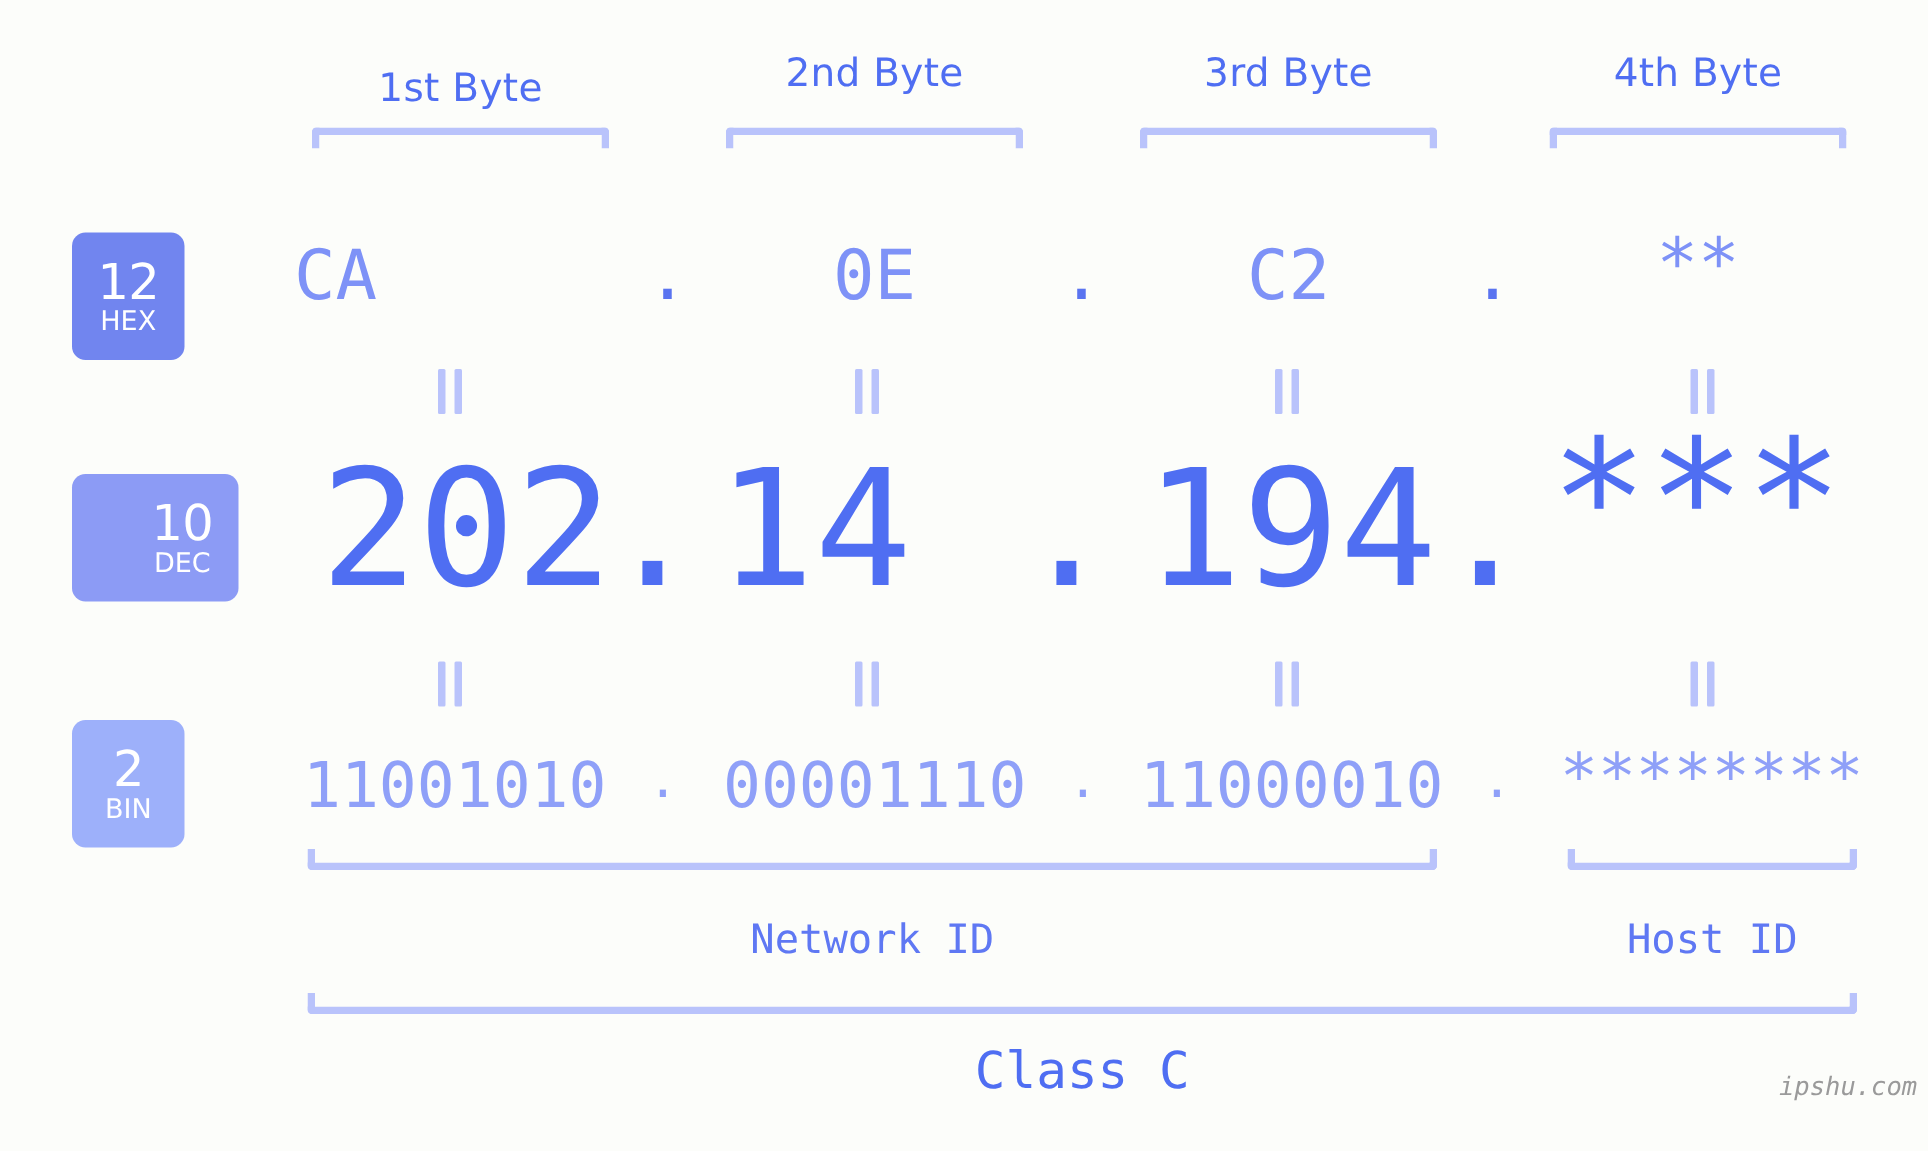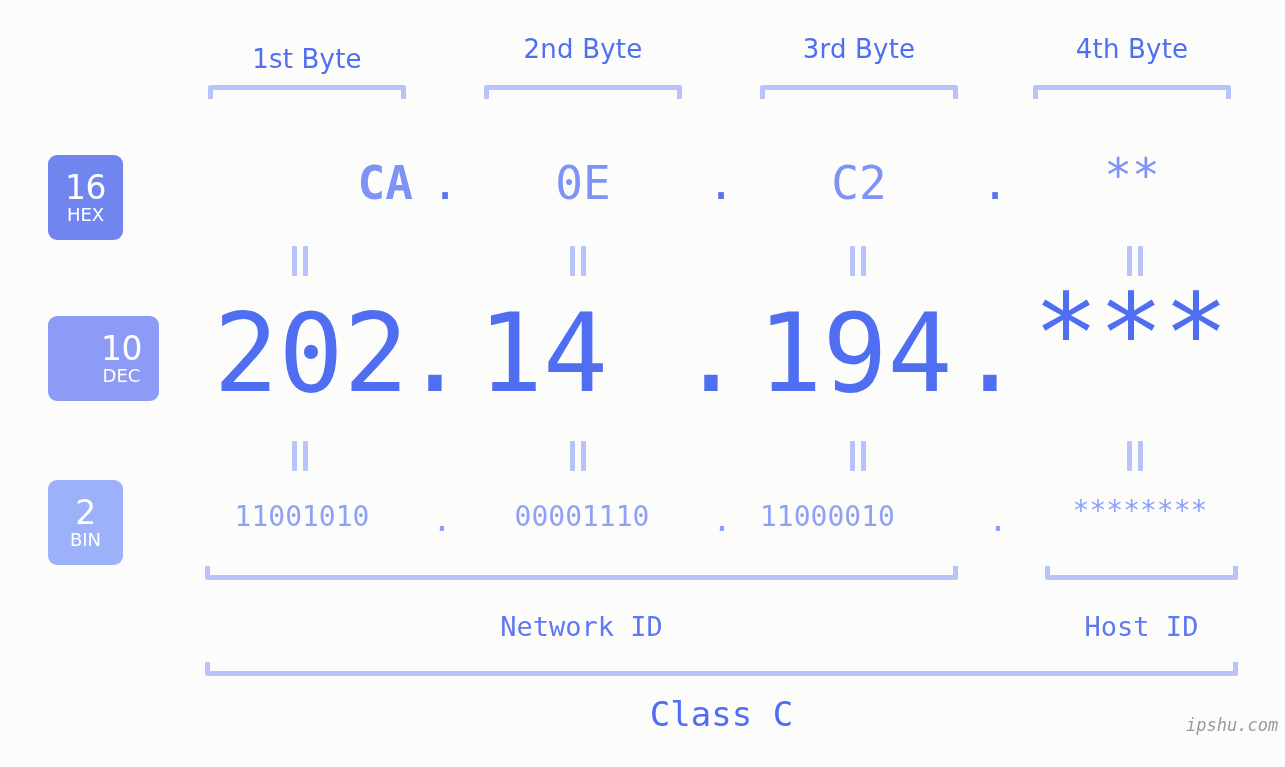--- a/index.html
+++ b/index.html
@@ -98,21 +98,21 @@
   .row-dec .val {
     font-size: 108px;
     color: #4f6ef2;
     font-weight: 400;
   }
   .row-dec .dot {
     font-size: 108px;
     color: #4f6ef2;
   }
   .row-bin .val {
-    font-size: 28px;
+    font-size: 42px;
     color: #8fa0f8;
   }
   .row-bin .dot {
     font-size: 33px;
     color: #8fa0f8;
   }
 
   
   .eq {
     position: absolute;
@@ -172,26 +172,26 @@
     <div class="byte-label" style="left:760px; top:36px; width:198px;">3rd Byte</div>
     <div class="byte-label" style="left:1033px; top:36px; width:198px;">4th Byte</div>
   </div>
 
   <div class="bracket-top" style="left:208px; top:85px; width:198px;"></div>
   <div class="bracket-top" style="left:484px; top:85px; width:198px;"></div>
   <div class="bracket-top" style="left:760px; top:85px; width:198px;"></div>
   <div class="bracket-top" style="left:1033px; top:85px; width:198px;"></div>
 
   <div class="base-badge" style="left:48px; top:155px; background:#7185ef;">
-    <span class="base-num">16</span>
+    <span class="base-num">12</span>
     <span class="base-name">HEX</span>
   </div>
 
   <div class="row-hex">
-    <div class="val" style="left:215px; top:160px; width:198px; text-align:right;font-weight:bold;">CA</div>
+    <div class="val" style="left:196px; top:160px; width:198px; text-align:left;">CA</div>
     <div class="val dot" style="left:406px; top:160px; width:78px; text-align:center;">.</div>
     <div class="val" style="left:484px; top:160px; width:198px; text-align:center;">0E</div>
     <div class="val dot" style="left:682px; top:160px; width:78px; text-align:center;">.</div>
     <div class="val" style="left:760px; top:160px; width:198px; text-align:center;">C2</div>
     <div class="val dot" style="left:956px; top:160px; width:78px; text-align:center;">.</div>
     <div class="val" style="left:1033px; top:152px; width:198px; text-align:center;">**</div>
   </div>
 
   <div class="eq" style="left:292px; top:246px;"></div>
   <div class="eq" style="left:570px; top:246px;"></div>
@@ -201,21 +201,21 @@
   <div class="base-badge" style="left:48px; top:316px; background:#8c9bf5;padding-left:36px;">
     <span class="base-num">10</span>
     <span class="base-name">DEC</span>
   </div>
 
   <div class="row-dec">
     <div class="val" style="left:208px; top:300px; width:206px; text-align:center;">202</div>
     <div class="val dot" style="left:400px; top:300px; width:70px; text-align:center;">.</div>
     <div class="val" style="left:478px; top:300px; width:206px; text-align:left;">14</div>
     <div class="val dot" style="left:676px; top:300px; width:70px; text-align:center;">.</div>
-    <div class="val" style="left:752px; top:300px; width:206px; text-align:center;">194</div>
+    <div class="val" style="left:752px; top:300px; width:206px; text-align:right;">194</div>
     <div class="val dot" style="left:955px; top:300px; width:70px; text-align:center;">.</div>
     <div class="val" style="left:1028px; top:280px; width:206px; text-align:center;">***</div>
   </div>
 
   <div class="eq" style="left:292px; top:441px;"></div>
   <div class="eq" style="left:570px; top:441px;"></div>
   <div class="eq" style="left:850px; top:441px;"></div>
   <div class="eq" style="left:1127px; top:441px;"></div>
 
   <div class="base-badge" style="left:48px; top:480px; background:#9db0fa;">

